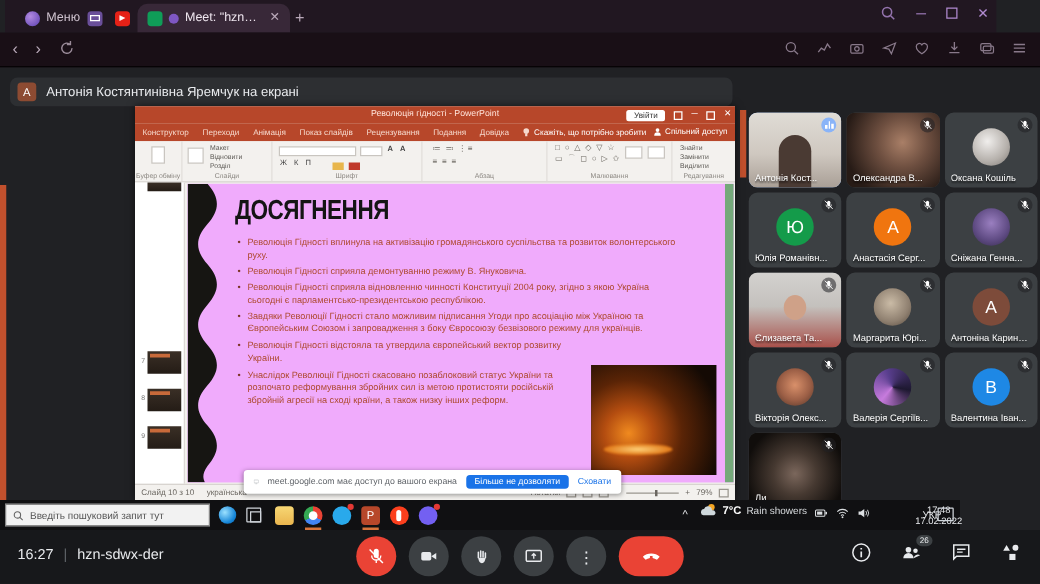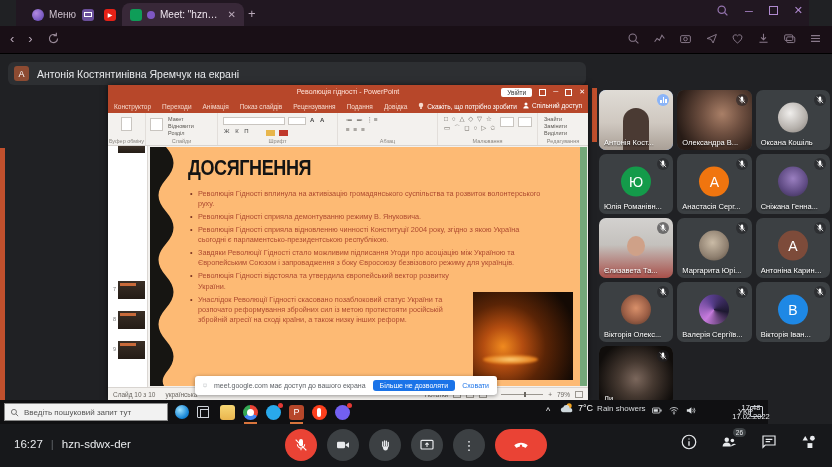--- a/index.html
+++ b/index.html
@@ -1,21 +1,21 @@
 <!DOCTYPE html>
 <html><head>
 <meta charset="utf-8">
 <style>
   * { margin:0; padding:0; box-sizing:border-box; font-family:"Liberation Sans","DejaVu Sans",sans-serif; }
   html,body { width:832px; height:467px; overflow:hidden; background:#202124; }
   .abs { position:absolute; }
   svg { display:block; }
 
   
-  #tabbar { position:absolute; left:16px; top:0; width:793px; height:26px; background:#211721;text-align:right; }
+  #tabbar { position:absolute; left:4px; top:0; width:793px; height:26px; background:#211721;text-align:right; }
   .tab { position:absolute; top:3px; height:23px; display:flex; align-items:center; gap:5px;
          color:#cfc3cf; font-size:10px; padding:0 8px; border-radius:8px 8px 0 0; }
   .tab.active { background:#382838; color:#efe6ef; }
   .fav { width:12px; height:12px; border-radius:3px; flex:0 0 auto; }
   .fav.circle { border-radius:50%; background:radial-gradient(circle at 35% 35%,#b28ae0,#5a3fb0); }
   .fav.mail { background:#6a4f9a; display:flex; align-items:center; justify-content:center; }
   .fav.mail i { display:block; width:8px; height:5px; border:1px solid #fff; }
   .fav.yt { background:#e62117; display:flex; align-items:center; justify-content:center; color:#fff; font-size:6px; }
   .fav.meet { background:#0f9d58; }
   .fav.dot { border-radius:50%; background:#7e57c2; }
@@ -61,21 +61,21 @@
   .glyphrow { font-size:6px; color:#444; letter-spacing:2px; }
   .shapes { font-size:6.5px; color:#6a665f; line-height:8px; letter-spacing:1px; }
 
   #thumbs { position:absolute; left:0; top:61px; width:40px; bottom:13px; background:#fff; border-right:1px solid #dcd8d4; }
   .thumbnum { position:absolute; left:1px; width:7px; text-align:right; font-size:5.5px; color:#777; }
   .thumb { position:absolute; left:10px; width:27px; height:18px; background:linear-gradient(180deg,#3a2f26,#241c16); }
   .thumb i { position:absolute; left:2px; top:2px; width:16px; height:3px; background:#c86a3a; }
   .thumb.sel { background:linear-gradient(90deg,#151515 24%,#f4eddc 24%); border:2px solid #cf4e2c; height:21px; left:8px; width:30px; }
   .thumb.part { top:0; height:7px; }
 
-  #slide { position:absolute; left:42px; top:62px; right:1px; bottom:14px; background:#fdba74; overflow:hidden; }
+  #slide { position:absolute; left:42px; top:62px; right:1px; bottom:14px; background:#f0abfc; overflow:hidden; }
   #wave { position:absolute; left:0; top:0; height:100%; width:30px; }
   #greenbar { position:absolute; right:0; top:0; width:7px; height:100%; background:#74a87a; }
   #slide-title { position:absolute; left:38px; top:8px; font-size:22px; font-weight:800; color:#141414;
                  transform:scaleX(.82); transform-origin:left; letter-spacing:-0.5px; }
   #bullets { position:absolute; left:40px; top:42px; width:356px; list-style:none; }
   #bullets li { position:relative; padding-left:8px; font-size:7.3px; line-height:1.38; color:#ae4a30; margin-bottom:3px; }
   #bullets li::before { content:"•"; position:absolute; left:0; top:0; color:#7a3322; }
   #maidan { position:absolute; right:14px; bottom:6px; width:100px; height:88px;
             background: radial-gradient(circle at 30% 62%, #f08a1f 0%, #b44d10 22%, #5a2406 48%, #140a04 85%),
                         linear-gradient(#000,#000); }
@@ -143,21 +143,21 @@
   .ic-folder { background:linear-gradient(#f7d774,#eab54e); }
   .ic-chrome { background:conic-gradient(#ea4335 0 33%, #4285f4 33% 66%, #34a853 66% 100%); border-radius:50%; }
   .ic-chrome::before { content:""; position:absolute; left:4px; top:4px; width:7px; height:7px; border-radius:50%; background:#fff; }
   .ic-tg { background:#29a9eb; border-radius:50%; }
   .ic-ppt { background:#b7472a; color:#fff; font-size:9px; text-align:center; line-height:15px; }
   .ic-ya { background:#fc3f1d; border-radius:50%; }
   .ic-ya::before { content:""; position:absolute; left:5px; top:3px; width:4px; height:9px; background:#fff; border-radius:2px; }
   .ic-vb { background:#7360f2; border-radius:50%; }
   #trayup { position:absolute; left:546px; top:6px; color:#e8eaed; font-size:9px; }
   #weather { position:absolute; left:560px; top:2px; display:flex; align-items:center; gap:4px; }
-  #weather .wt { color:#fff; font-size:9px; font-weight:normal; }
+  #weather .wt { color:#fff; font-size:9px; font-weight:bold; }
   #weather .wd { color:#d8dbde; font-size:8px; white-space:nowrap; }
   #tray { position:absolute; left:652px; top:6px; display:flex; gap:7px; align-items:center; }
   #lang { position:absolute; left:738px; top:7px; color:#e8eaed; font-size:8px; }
   #clock { position:absolute; left:726px; top:3px; width:50px; text-align:center; color:#e8eaed; font-size:7.5px; line-height:9px; }
   #notifcenter { position:absolute; right:5px; top:6px; width:13px; height:11px; border:1px solid #cfd4da; border-radius:1px; }
 
   
   #meetbar { position:absolute; left:0; top:424px; width:832px; height:43px; background:#17181b; z-index:9; }
   #meetinfo { position:absolute; left:14px; top:14px; display:flex; gap:8px; align-items:center; color:#e8eaed; font-size:11.5px; }
   #meetinfo .sep { color:#5f6368; }
@@ -513,21 +513,21 @@
         </span>
       <span class="tname">Валерія Сергіїв...</span>
     </div>
     <div class="tile">
       <span class="av" style="background: rgb(30, 136, 229);">В</span>
       <span class="chip">
           <svg width="10" height="10" viewBox="0 0 16 16">
             <use href="#micoff"></use>
           </svg>
         </span>
-      <span class="tname">Вікторія Іван...</span>
+      <span class="tname">Валентина Іван...</span>
     </div>
     <div class="tile">
       <div class="vid v15"></div>
       <span class="chip">
           <svg width="10" height="10" viewBox="0 0 16 16">
             <use href="#micoff"></use>
           </svg>
         </span>
       <span class="tname">Ли...</span>
     </div>

